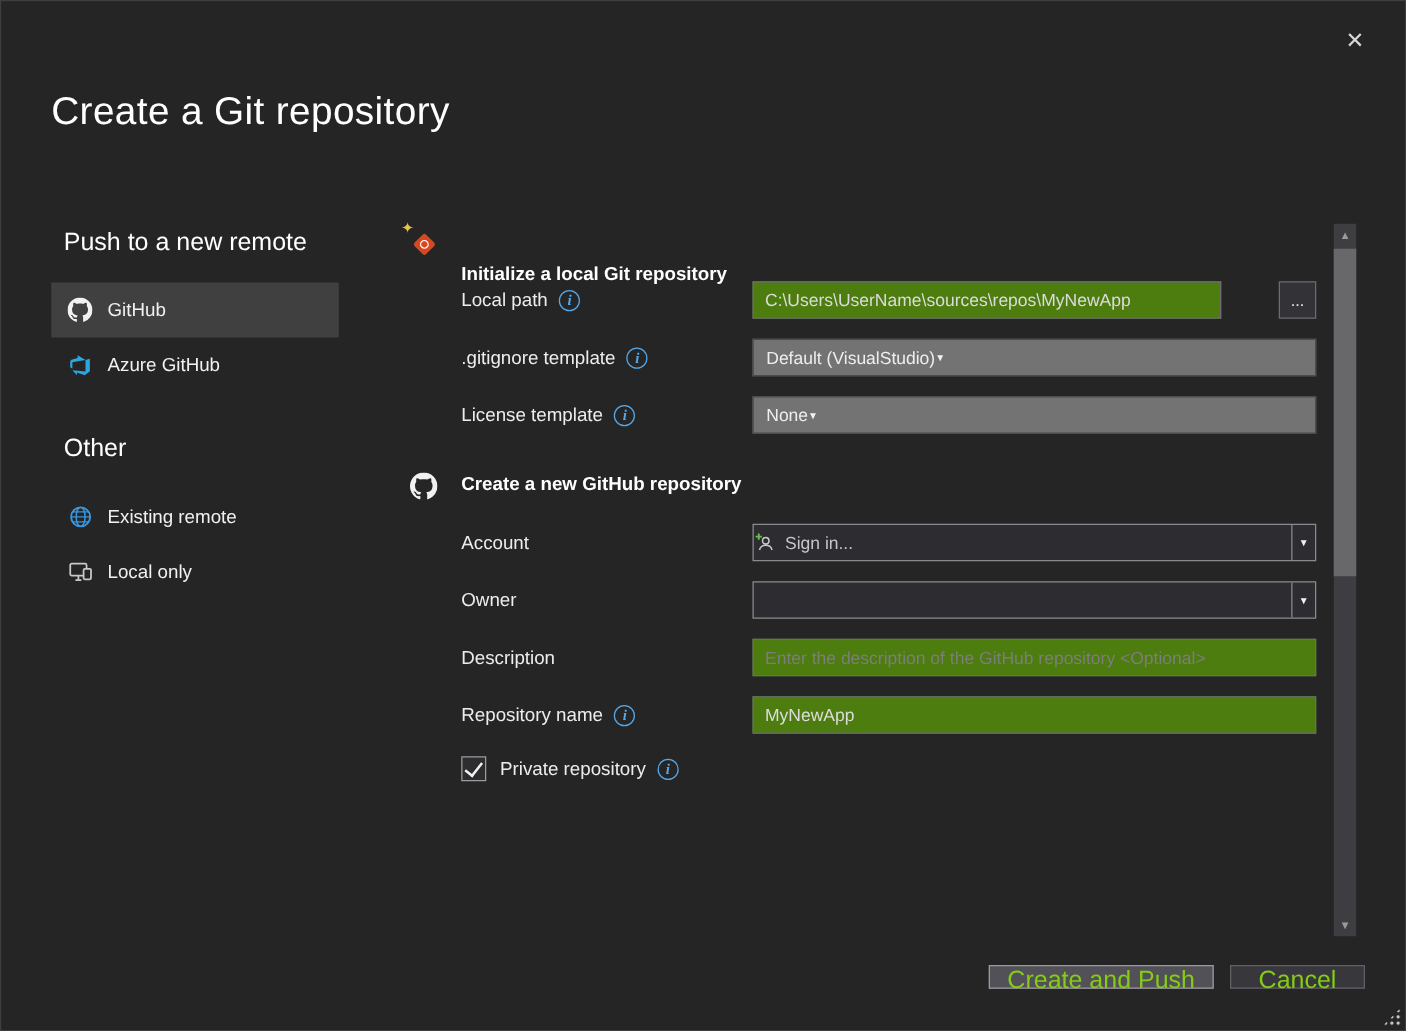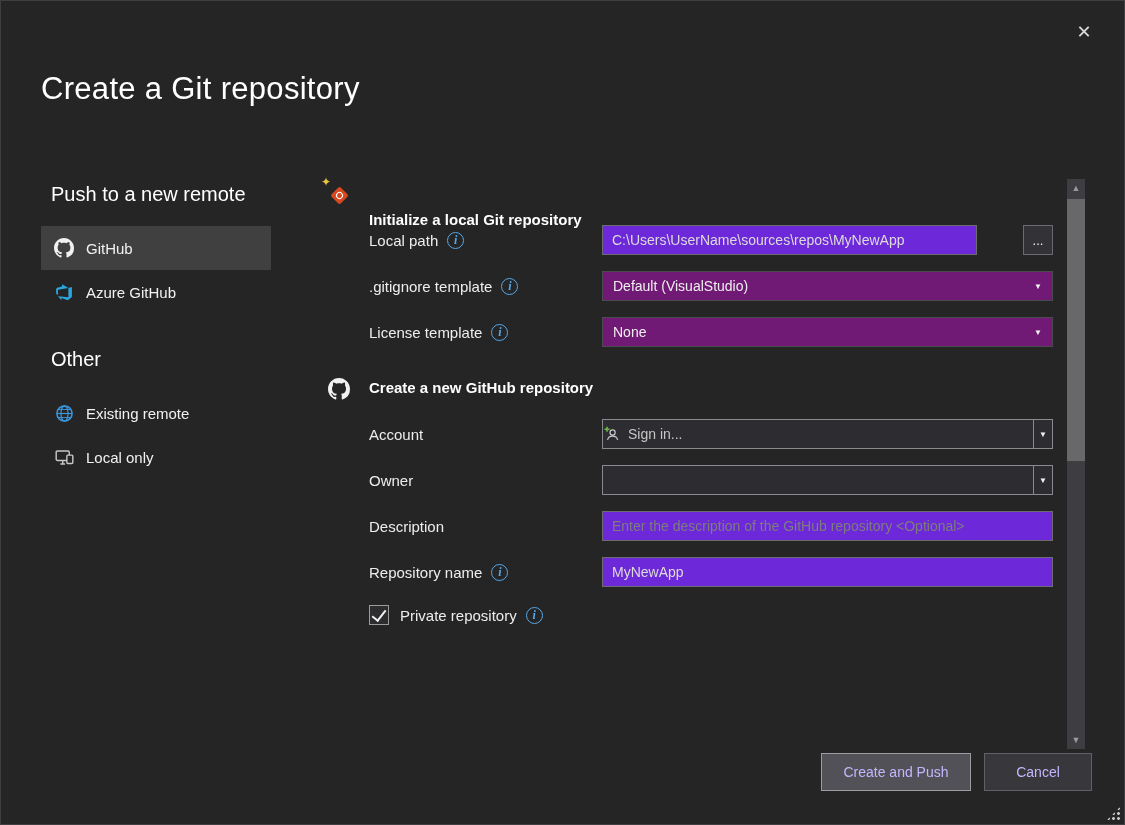--- a/index.html
+++ b/index.html
@@ -51,37 +51,37 @@
 
   .info-icon {
     width:17px; height:17px; border:1px solid #56a8e8; border-radius:50%;
     color:#56a8e8; display:inline-flex; align-items:center; justify-content:center;
     font-size:12px; font-family:"Liberation Serif", serif; font-style:italic; font-weight:bold;
     margin-left:9px; flex:none;
   }
   .info-icon::after { content:"i"; }
 
   .textbox {
-    height:30px; background:#6d28d9; border:1px solid #6b6b70;
+    height:30px; background:#4d7c0f; border:1px solid #6b6b70;
     color:#dcdcdc; font-size:14px; padding:11px 9px; outline:none;
     font-family:"Liberation Sans", sans-serif;
   }
   .textbox::placeholder { color:#7d7d7d; }
   .path-input { flex:1; }
   .wide-input { flex:1; }
   .browse-btn {
     width:30px; height:30px; margin-left:10px; flex:none;
     background:#333337; border:1px solid #6b6b70; color:#f1f1f1;
     font-size:13px; cursor:pointer; line-height:1;
     font-family:"Liberation Sans", sans-serif;
   }
 
   .dropdown {
-    flex:1; height:30px; background:#701a75; border:1px solid #4a4a4f;
-    display:flex; align-items:center; justify-content:space-between;
+    flex:1; height:30px; background:#737373; border:1px solid #4a4a4f;
+    display:flex; align-items:center; 
     padding:0 10px; font-size:14px; color:#eeeeee; cursor:pointer;
   }
   .dd-arrow { font-size:8px; color:#f1f1f1; }
 
   .combo {
     flex:1; height:30px; background:#2d2d31; border:1px solid #8a8a8e;
     display:flex; align-items:center; padding-left:1px; padding-right:26px;
     cursor:pointer; position:relative; color:#c6c6c6; font-size:14px;
   }
   .combo-arrow {
@@ -121,21 +121,21 @@
     position:absolute; left:0; width:18px; height:18px;
     display:flex; align-items:center; justify-content:center;
     font-size:9px; color:#9a9a9a; cursor:pointer;
   }
   .scroll-arrow.up { top:0; }
   .scroll-arrow.down { bottom:0; }
   .scroll-thumb { position:absolute; left:0; top:20px; width:18px; height:262px; background:#68686b; cursor:pointer; }
 
   
   .footer { position:absolute; right:32px; bottom:33px; display:flex; gap:13px; }
-  .btn { height:38px; font-size:14px; color:#c4b5fd; cursor:pointer; font-family:"Liberation Sans", sans-serif; padding:0 14px; }
+  .btn { height:19px; font-size:20px; color:#84cc16; cursor:pointer; font-family:"Liberation Sans", sans-serif; padding:0 14px; }
   .btn.primary { min-width:150px; background:#515157; border:1px solid #9b9ba0; }
   .btn.cancel { min-width:108px; background:#38383c; border:1px solid #606066; }
 
   .resize-grip {
     position:absolute; right:3px; bottom:3px; width:15px; height:15px;
     background-image:radial-gradient(circle, #c8c8c8 1.2px, transparent 1.6px);
     background-size:5px 5px;
     clip-path:polygon(100% 0, 100% 100%, 0 100%);
   }
 </style>

